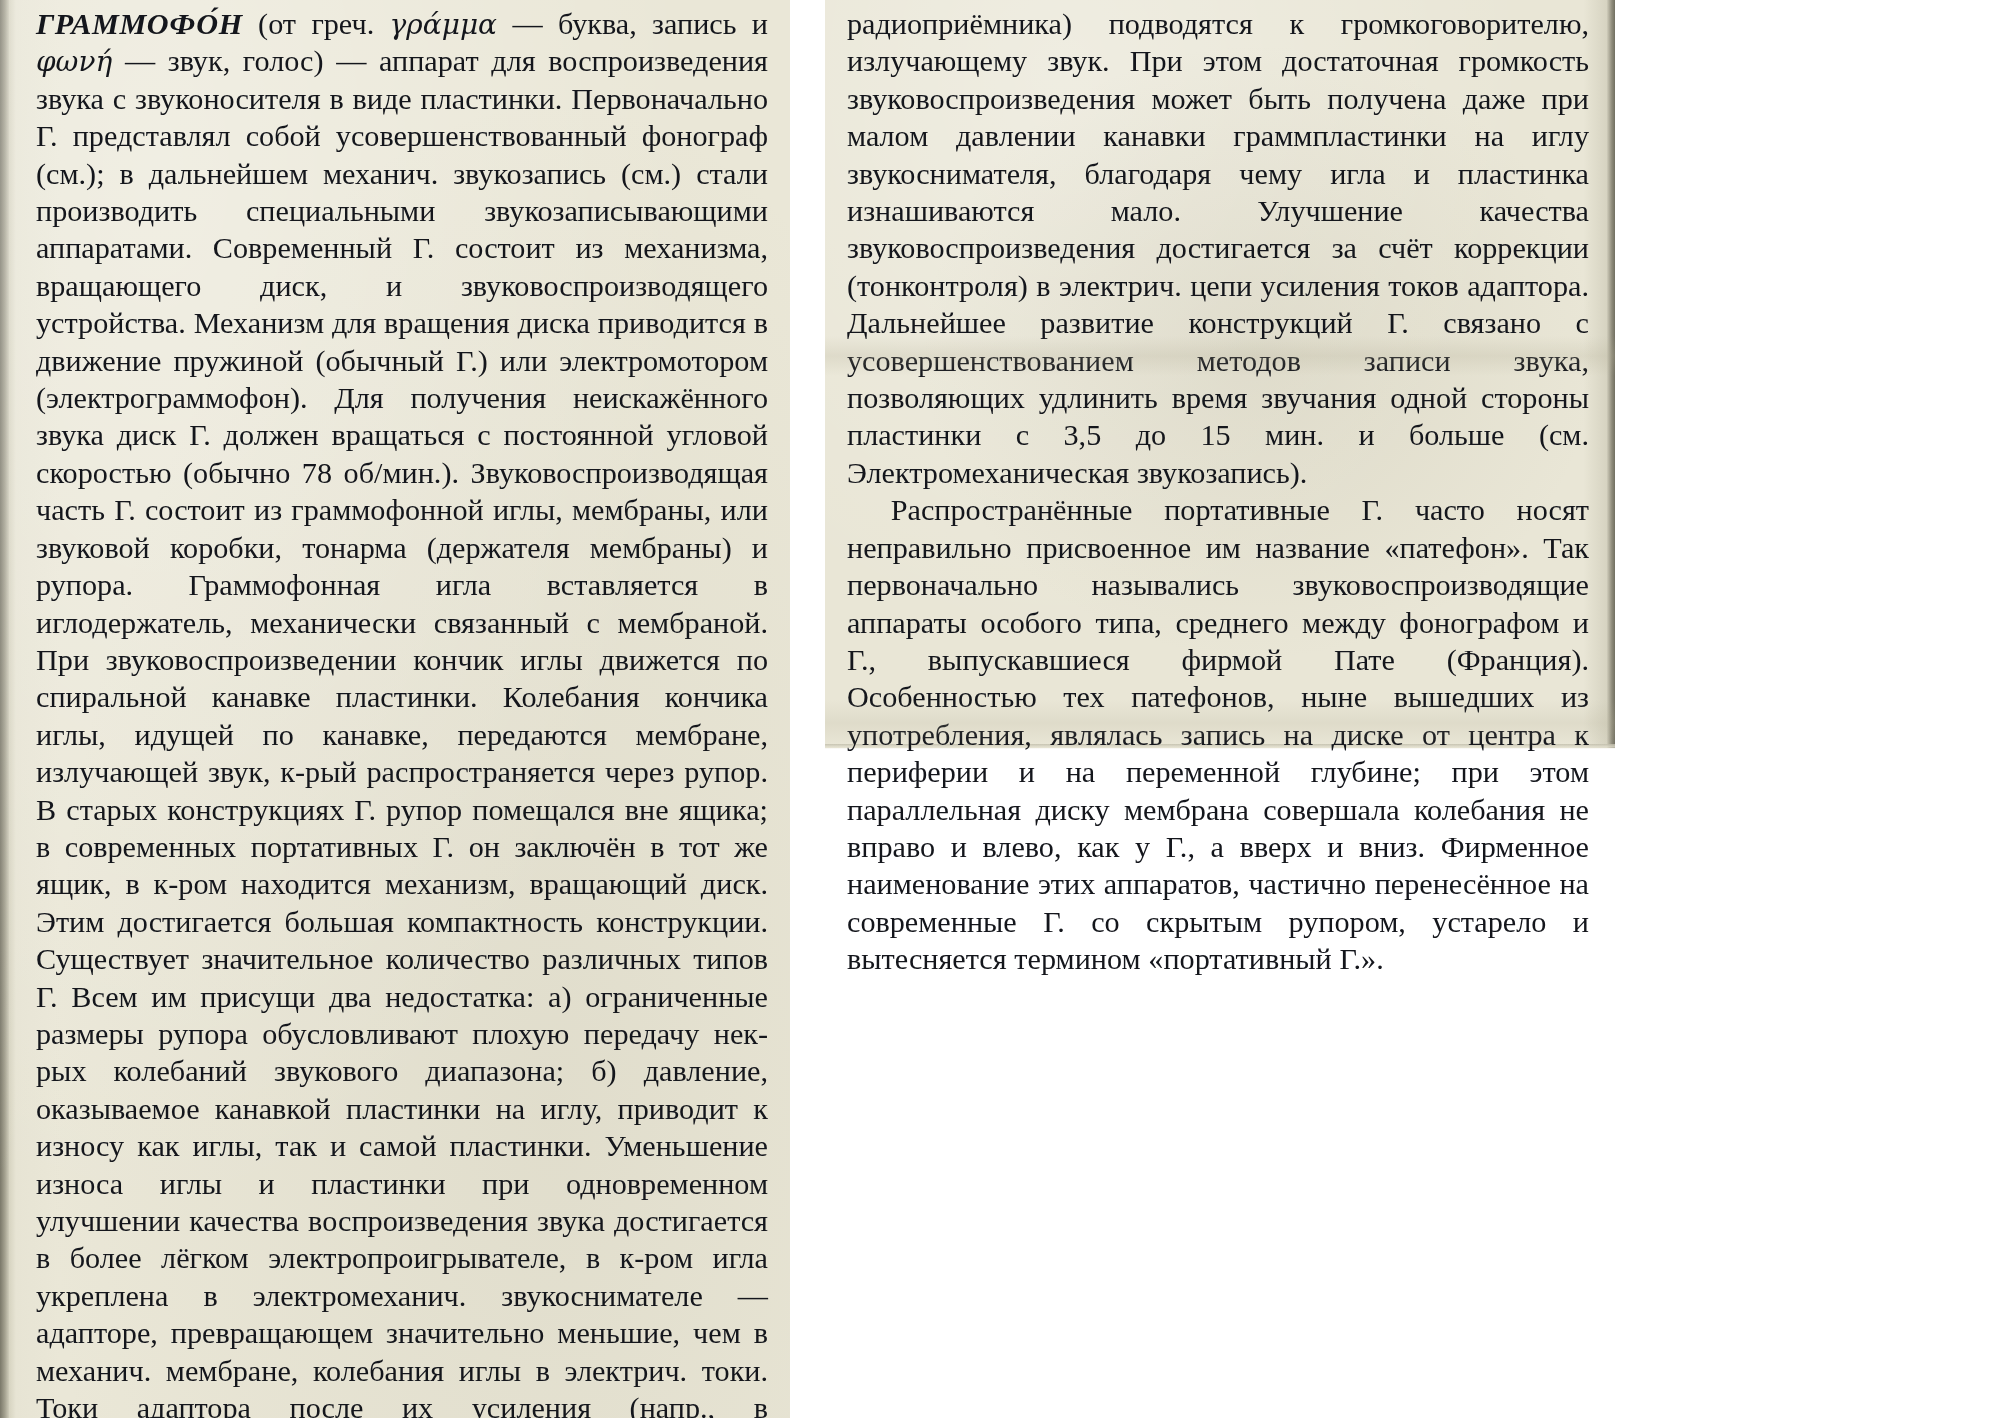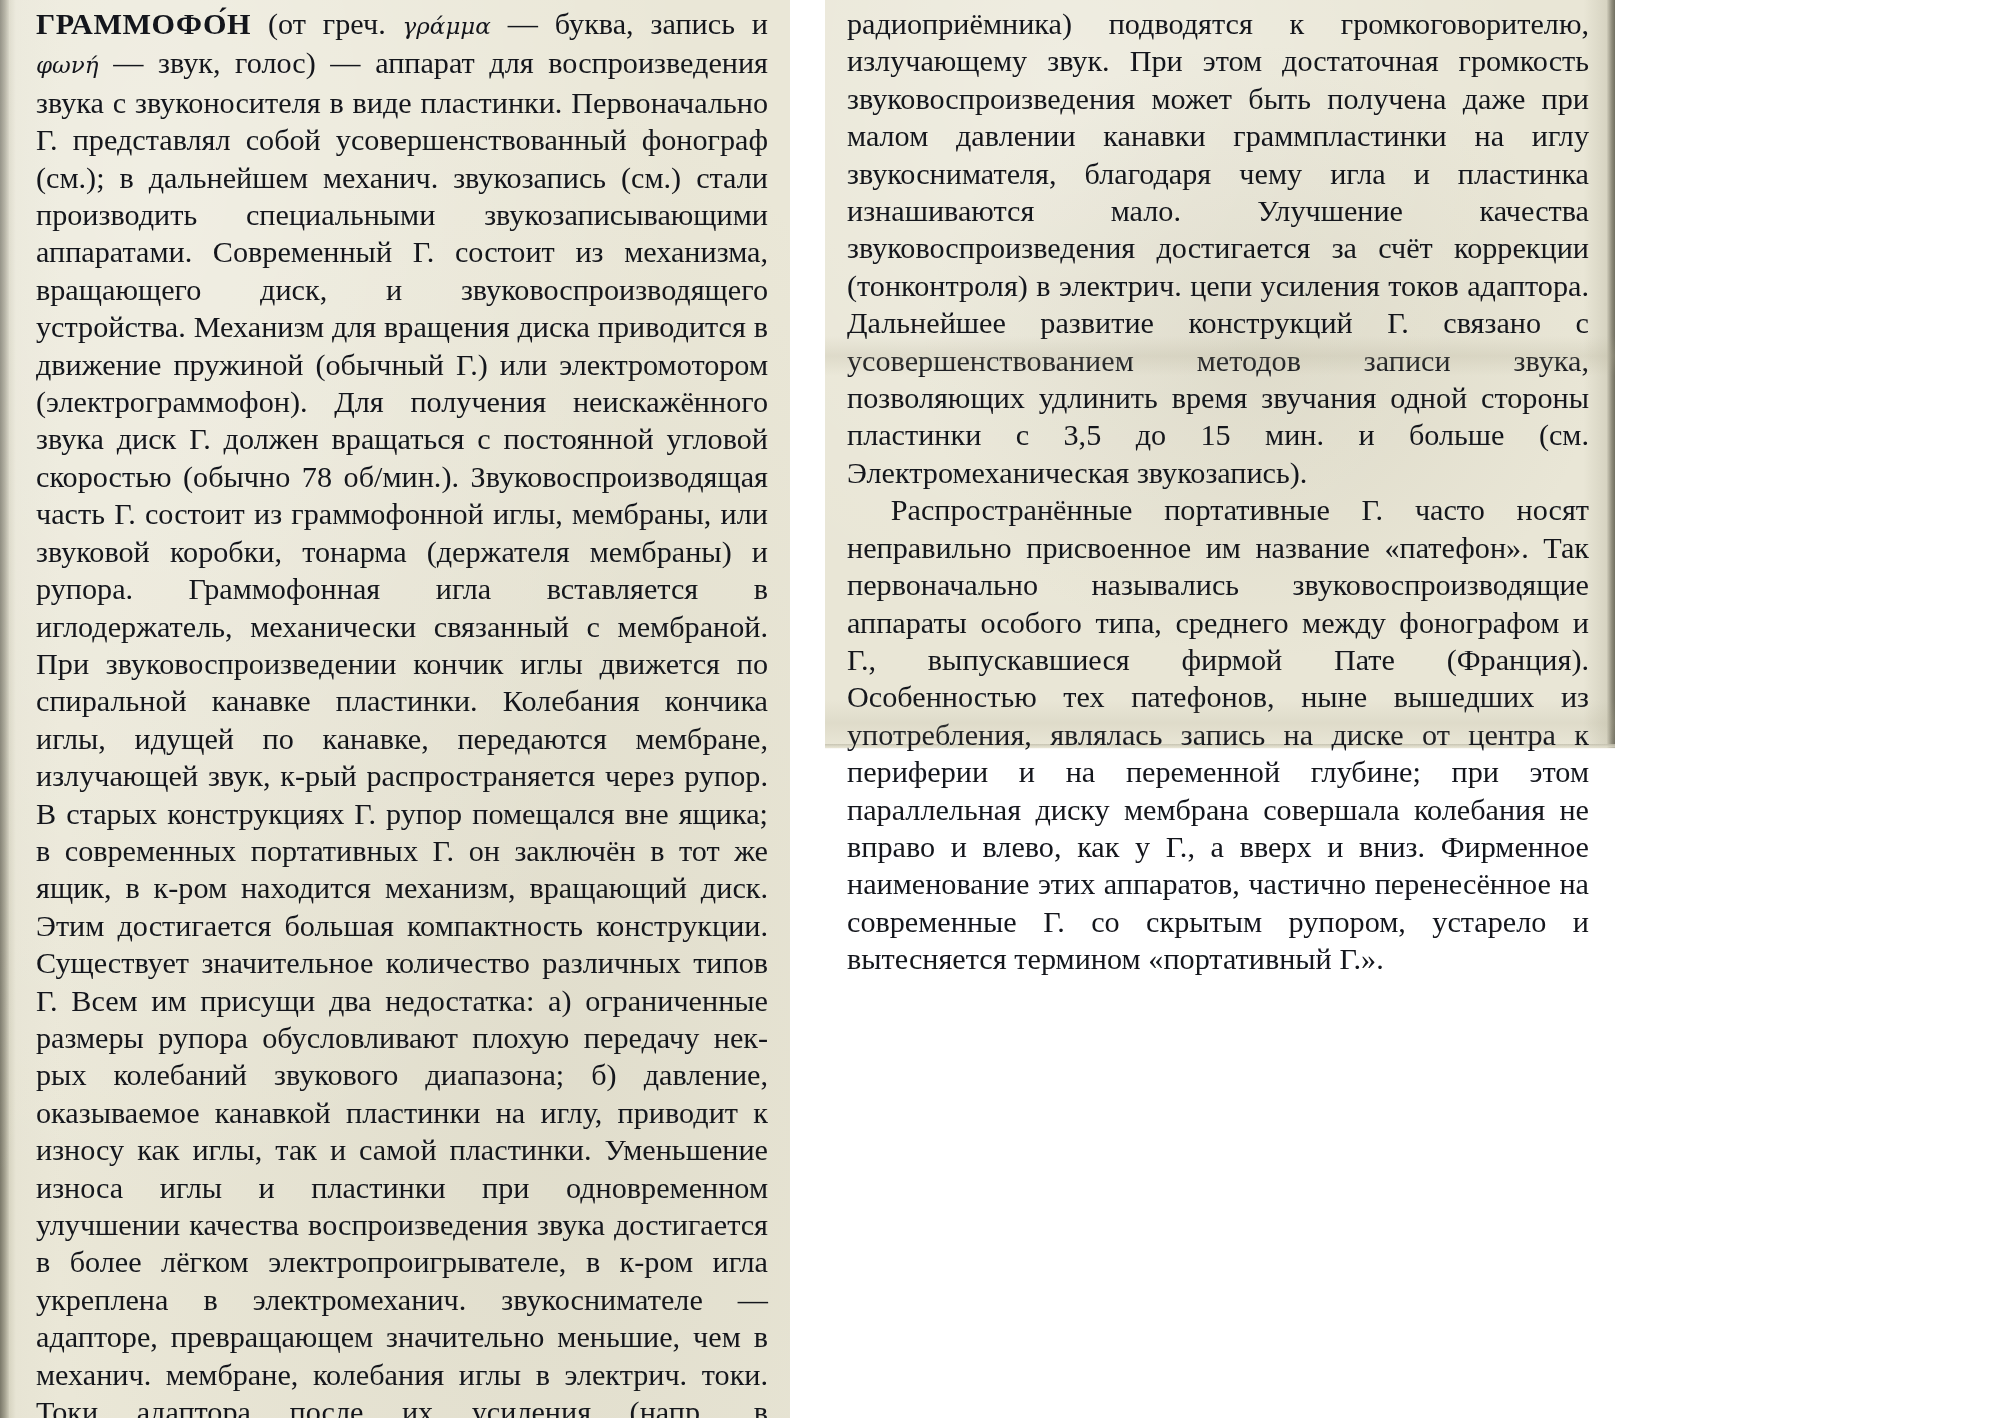--- a/index.html
+++ b/index.html
@@ -64,23 +64,23 @@
     text-justify:inter-word;
     -webkit-hyphens:none;hyphens:none;
     word-spacing:.2px;
   }
   #col1-text{padding:6px 22px 0 36px;}
   #col2-text{padding:6px 26px 0 22px;}
 
   .para{margin:0;}
   .para + .para{text-indent:1.45em;}
 
-  .headword{font-weight:bold;letter-spacing:.6px;}
+  .headword{font-weight:bold;letter-spacing:.6px;font-style:italic;}
   .ital{}
-  .greek{font-style:italic;font-family:"DejaVu Serif",serif;font-size:23px;}
+  .greek{font-style:italic;font-family:"DejaVu Serif",serif;font-size:28px;}
 
   
   .smudge{
     position:absolute;left:825px;top:336px;width:790px;height:40px;
     background:linear-gradient(180deg,rgba(176,171,146,.0),rgba(176,171,146,.22),rgba(176,171,146,0));
     z-index:4;pointer-events:none;
   }
   .smudge2{
     position:absolute;left:825px;top:700px;width:790px;height:46px;
     background:linear-gradient(180deg,rgba(176,171,146,0),rgba(176,171,146,.18),rgba(176,171,146,0));

